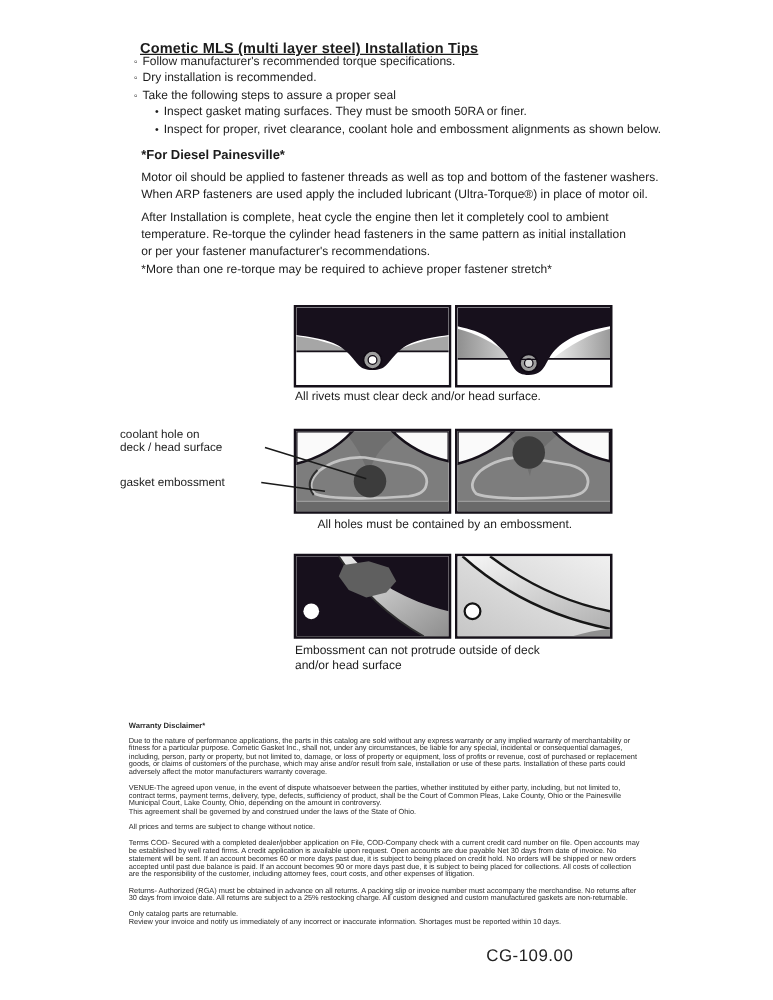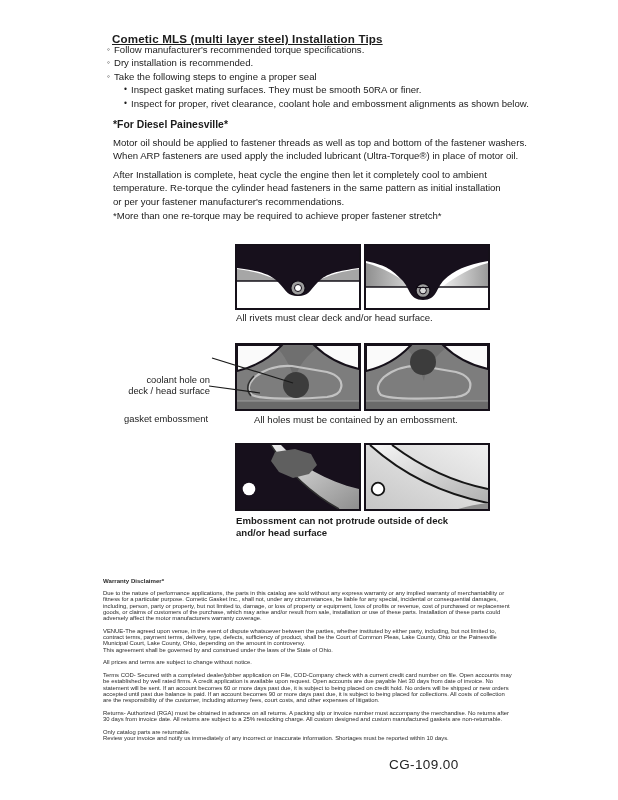--- a/index.html
+++ b/index.html
@@ -23,24 +23,24 @@
   
   .rw { width:126px; text-align:center; font-size:12.6px; color:#17121a; letter-spacing:.3px;margin-top:16px; }
   .r1 { top:229px; } .r2 { top:328px; } .r3 { top:430px; }
   .colL { left:235px; } .colR { left:364px; }
   .box { border:2px solid #151019; background:#fff; line-height:0; }
   .box svg { display:block; }
   .b-r1 { top:244px; } .b-r2 { top:343px; } .b-r3 { top:443px; }
   .caption { font-size:9.6px; color:#1c1c1c; white-space:pre-line; line-height:11.5px; }
   .cap1 { left:236px; top:312px; }
   .cap2 { left:238px; top:414px;margin-left:16px; }
-  .cap3 { left:236px; top:515px;font-weight:bold; }
-
-  
-  .callout { font-size:9.4px; line-height:11px; text-align:right; color:#1c1c1c; white-space:pre-line;margin-top:33px; }
+  .cap3 { left:236px; top:515px; }
+
+  
+  .callout { font-size:9.4px; line-height:11px; text-align:left; color:#1c1c1c; white-space:pre-line; }
   .co1 { left:96px; top:341px; width:114px; }
   .co2 { left:96px; top:380px; width:112px; }
   .leader { left:205px; top:350px; }
 
   
   .legal { left:103px; top:577px; width:432px; color:#2a2a2a; }
   .legal h3 { margin:0 0 6px 0; font-size:6.1px; font-weight:bold; }
   .legal p { margin:0 0 6.4px 0; font-size:5.9px; line-height:6.3px; white-space:pre-line; }
 
   .pagecode { left:389px; top:757px; font-size:13.5px; letter-spacing:.4px; color:#222; }
@@ -56,21 +56,21 @@
     <div class="tip">
       <span class="mk">◦</span>
       <span>Follow manufacturer's recommended torque specifications.</span>
     </div>
     <div class="tip">
       <span class="mk">◦</span>
       <span>Dry installation is recommended.</span>
     </div>
     <div class="tip">
       <span class="mk">◦</span>
-      <span>Take the following steps to engine a proper seal</span>
+      <span>Take the following steps to assure a proper seal</span>
     </div>
     <div class="tip sub">
       <span class="mk">•</span>
       <span>Inspect gasket mating surfaces.  They must be smooth 50RA or finer.</span>
     </div>
     <div class="tip sub">
       <span class="mk">•</span>
       <span>Inspect for proper, rivet clearance, coolant hole and embossment alignments as shown below.</span>
     </div>
   </div>

